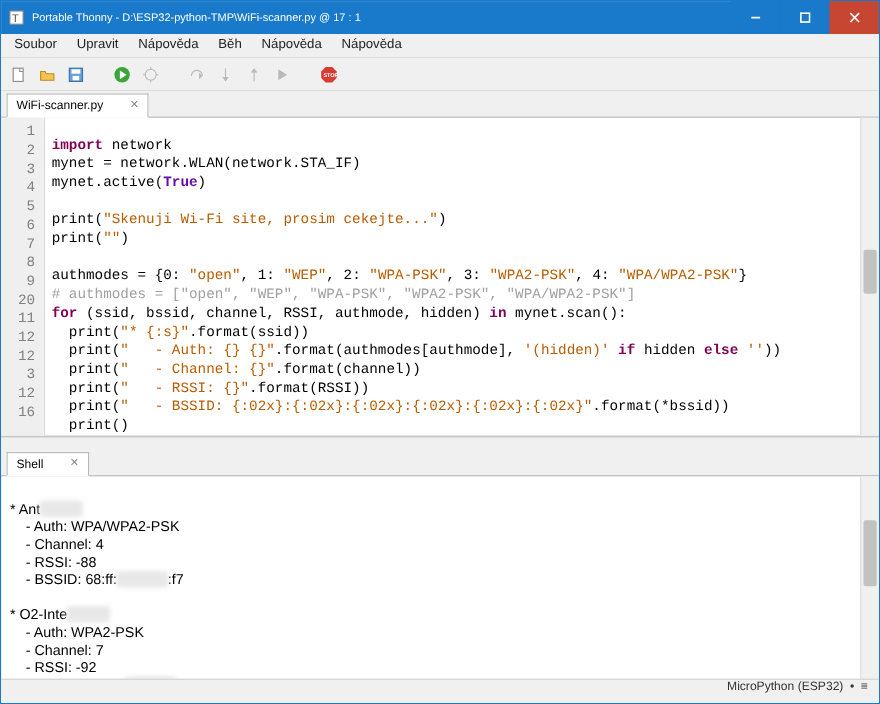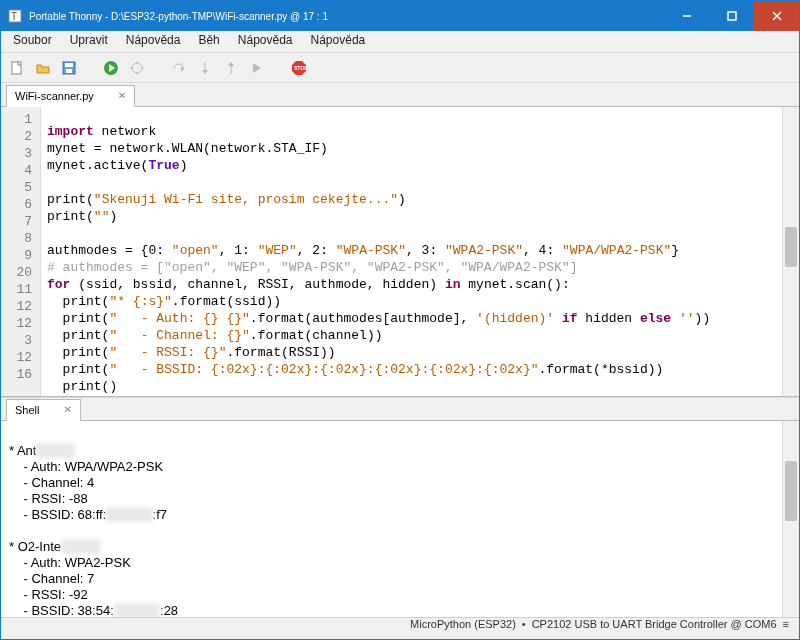--- a/index.html
+++ b/index.html
@@ -33,21 +33,21 @@
   .code{flex:1;padding:16px 6px;font-family:"Courier New",monospace;font-size:13px;line-height:17px;white-space:pre;overflow:hidden;color:#000}
   .scroll-v{width:17px;background:#f0f0f0;border-left:1px solid #ddd;position:relative}
   .scroll-v .thumb{position:absolute;left:2px;right:2px;top:120px;height:40px;background:#c2c2c2;border-radius:2px}
   
   .kw{color:#7f0055;font-weight:bold}
   .cm{color:#a0a0a0}
   .st{color:#b85c00}
   .nm{color:#000}
   .bn{color:#6a0dad;font-weight:bold}
   
-  .shellbar{height:24px;background:#f0f0f0;display:flex;align-items:flex-end;padding-left:5px;border-bottom:1px solid #b9b9b9;border-top:1px solid #d9d9d9}
+  .shellbar{height:36px;background:#f0f0f0;display:flex;align-items:flex-end;padding-left:5px;border-bottom:1px solid #b9b9b9;border-top:1px solid #d9d9d9}
   .shell-wrap{height:196px;display:flex}
   .shell{flex:1;padding:6px 8px;font-family:Liberation Sans, sans-serif;font-size:13px;line-height:16px;white-space:pre;overflow:hidden;color:#000}
   .blur{background:#e8e8e8;color:#e8e8e8;border-radius:2px;filter:blur(2px)}
   
   .status{position:absolute;bottom:0;left:0;right:0;height:22px;background:#f0f0f0;border-top:1px solid #d0d0d0;display:flex;align-items:flex-start;justify-content:flex-end;padding:0 10px;gap:6px;font-size:11px;color:#333}
   .outer{height:640px;border:1px solid #1979ca;position:relative;display:flex;flex-direction:column}
 </style>
 </head>
 <body>
 
@@ -226,17 +226,16 @@
 <span>    - RSSI: -92</span>
 <span>    - BSSID: 38:54:</span><span class="blur">xx:xx:xx</span><span>:28</span></div>
     <div class="scroll-v">
         <div class="thumb" style="top:40px;height:60px"></div>
       </div>
   </div>
 
   <div class="status">
     <span>MicroPython (ESP32)</span>
     <span>•</span>
-    <span>CP2102 USB to UART Bridge Controller @ COM6</span>
     <span>≡</span>
   </div>
 
 </div>
 
 </body></html>

